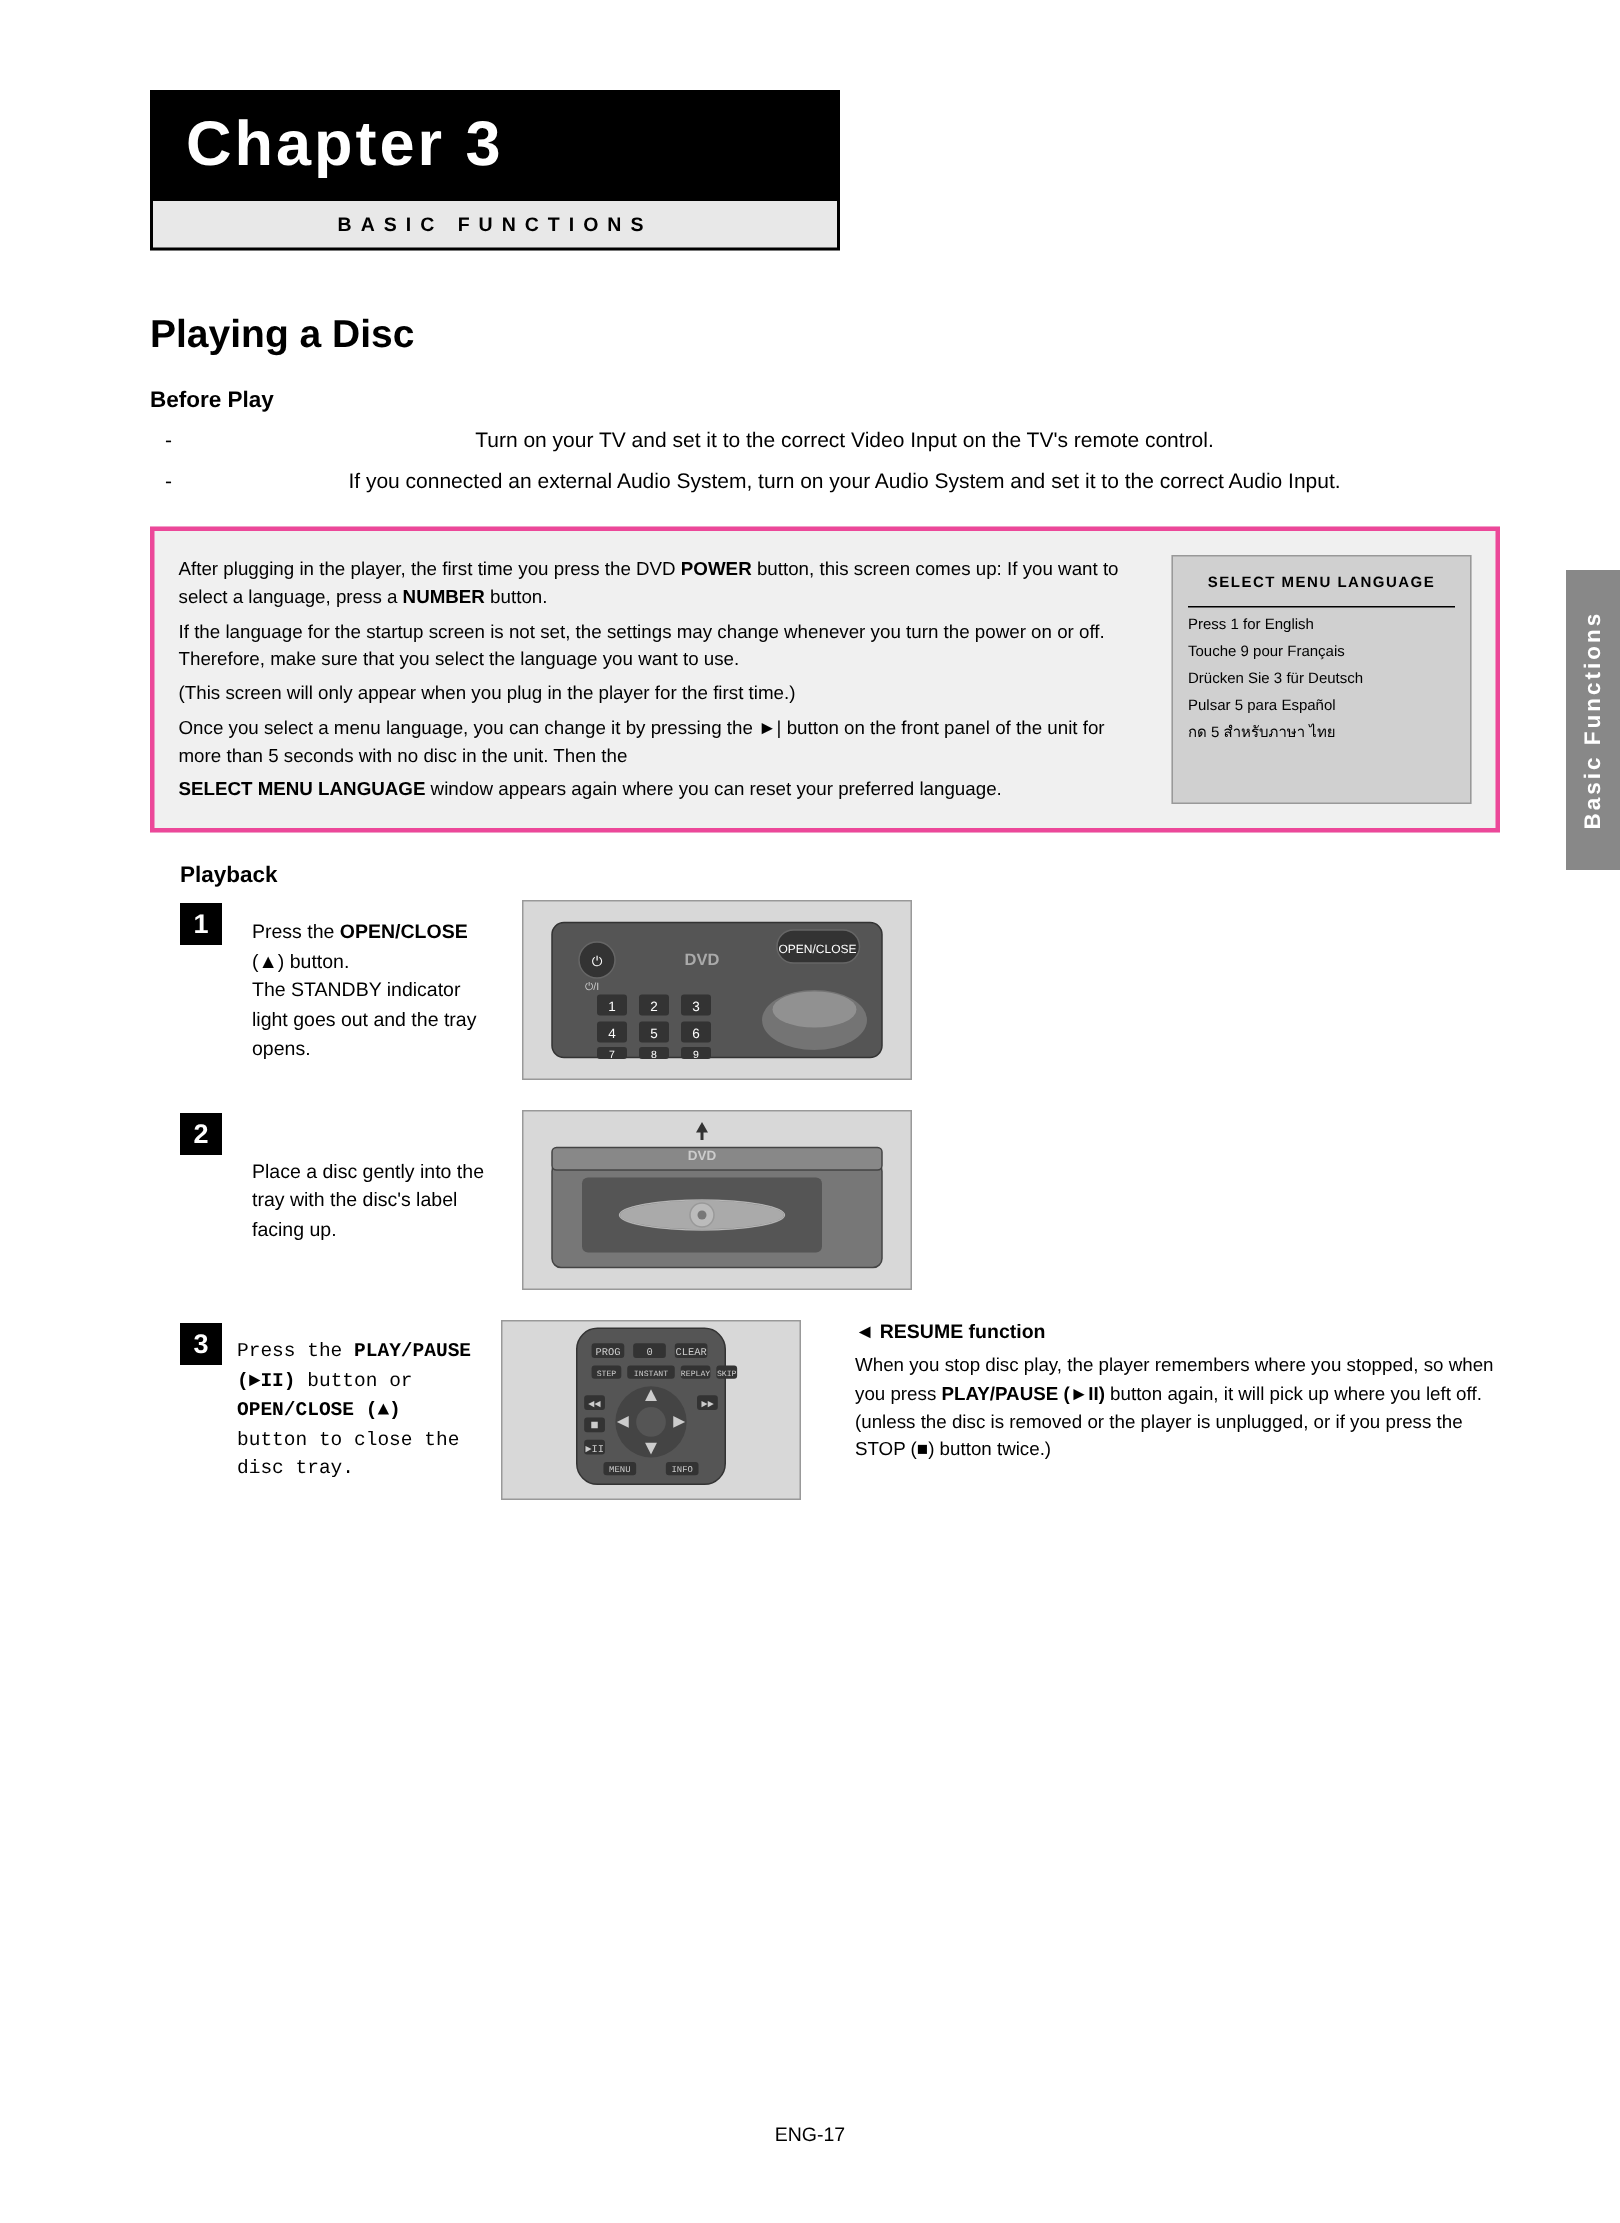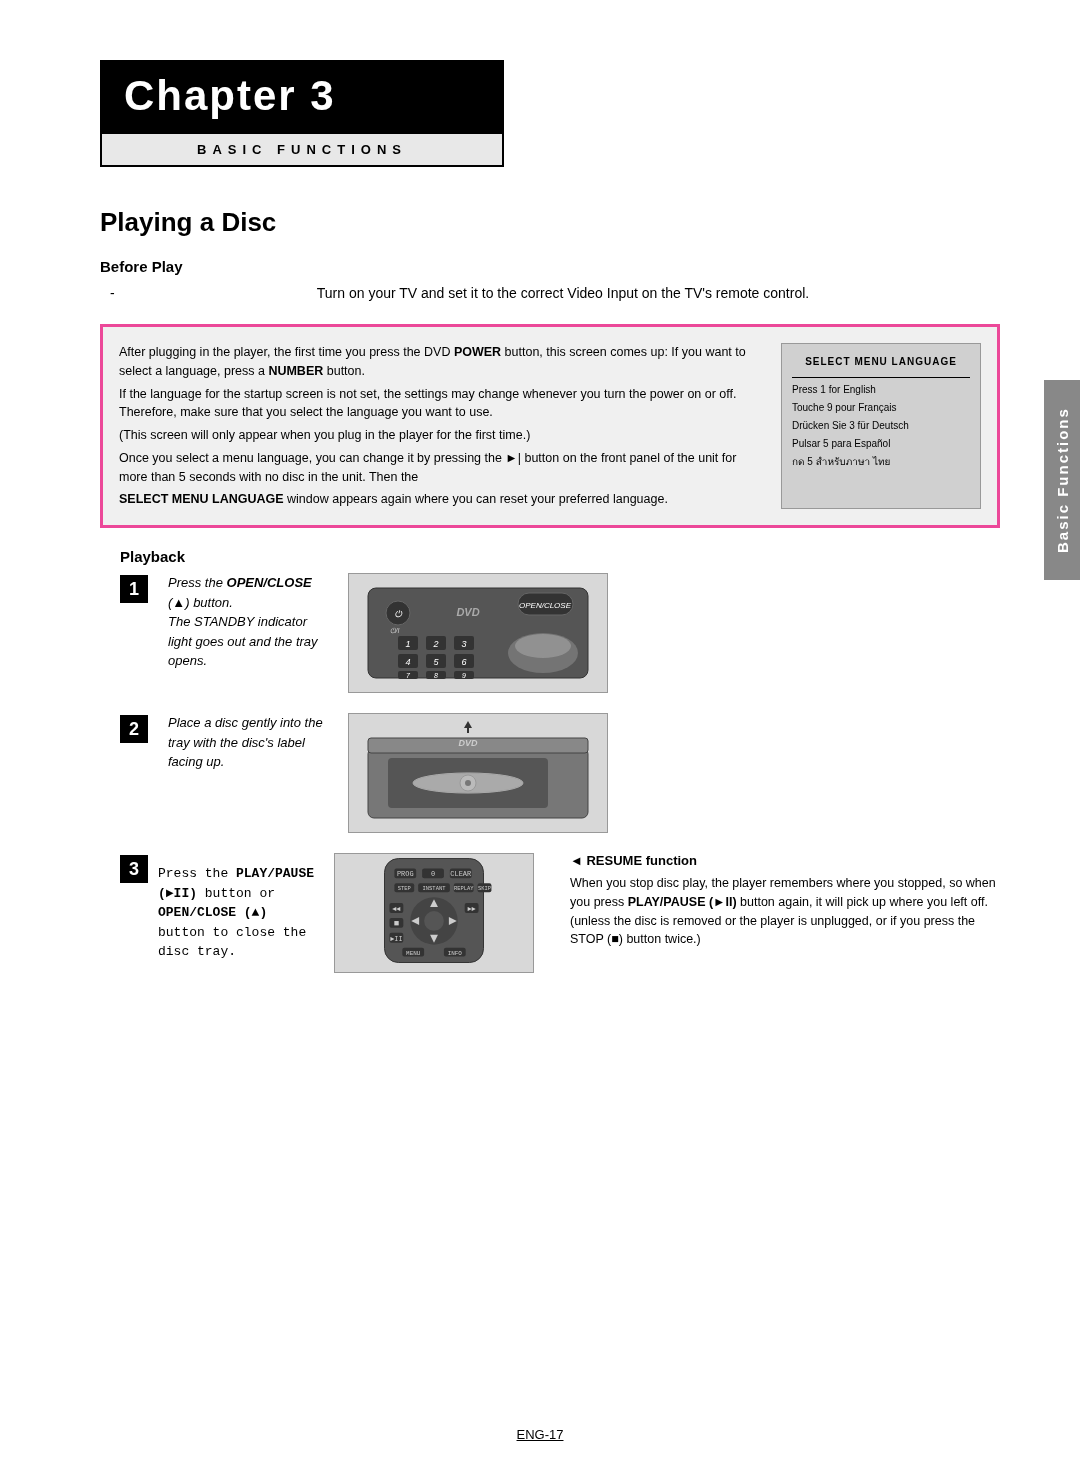--- a/index.html
+++ b/index.html
@@ -15,21 +15,21 @@
     }
     .page {
       width: 1080px;
       height: 1482px;
       padding: 60px 80px 60px 100px;
       position: relative;
     }
 
     
     .chapter-header {
-      width: 404px;
+      width: 460px;
       margin-bottom: 40px;
     }
     .chapter-title-box {
       background: #000;
       color: #fff;
       font-size: 42px;
       font-weight: bold;
       padding: 12px 24px;
       letter-spacing: 2px;
     }
@@ -136,22 +136,21 @@
       display: flex;
       align-items: center;
       justify-content: center;
       flex-shrink: 0;
       margin-top: 2px;
     }
     .step-content {
       display: flex;
       gap: 20px;
       flex: 1;
-      align-items: flex-start;
-      font-style: italic;
+      align-items: center;
     }
     .step-text {
       font-size: 13px;
       line-height: 1.5;
       width: 160px;
       flex-shrink: 0;
     }
     .step-text b { font-weight: bold; }
     .step-image {
       flex: 1;
@@ -212,26 +211,25 @@
       letter-spacing: 2px;
       height: 200px;
       display: flex;
       align-items: center;
       justify-content: center;
     }
 
     
     .footer {
       position: absolute;
-      bottom: 40px;
+      bottom: 52px;
       left: 0;
       right: 0;
       text-align: center;
       font-size: 13px;
-      text-decoration: underline;
     }
 
     
     .divider {
       border: none;
       border-top: 1px solid #000;
       margin: 4px 0;
     }
   </style>
 </head>
@@ -243,20 +241,21 @@
     <div class="chapter-title-box">Chapter 3</div>
     <div class="chapter-subtitle-box">BASIC FUNCTIONS</div>
   </div>
 
   <h1 class="section-title">Playing a Disc</h1>
 
   <div>
     <div class="subsection-title">Before Play</div>
     <ul class="bullet-list">
       <li>Turn on your TV and set it to the correct Video Input on the TV's remote control.</li>
+      <li>If you connected an external Audio System, turn on your Audio System and set it to the correct Audio Input.</li>
     </ul>
   </div>
 
   <div class="info-box">
     <div class="info-box-text">
       <p>After plugging in the player, the first time you press the DVD <b>POWER</b> button, this screen comes up: If you want to select a language, press a <b>NUMBER</b> button.</p>
       <p style="margin-top:4px;">If the language for the startup screen is not set, the settings may change whenever you turn the power on or off. Therefore, make sure that you select the language you want to use.</p>
       <p style="margin-top:4px;">(This screen will only appear when you plug in the player for the first time.)</p>
       <p style="margin-top:4px;">Once you select a menu language, you can change it by pressing the ►| button on the front panel of the unit for more than 5 seconds with no disc in the unit. Then the</p>
       <p style="margin-top:4px;"><b>SELECT MENU LANGUAGE</b><span> window appears again where you can reset your preferred language.</span></p>

